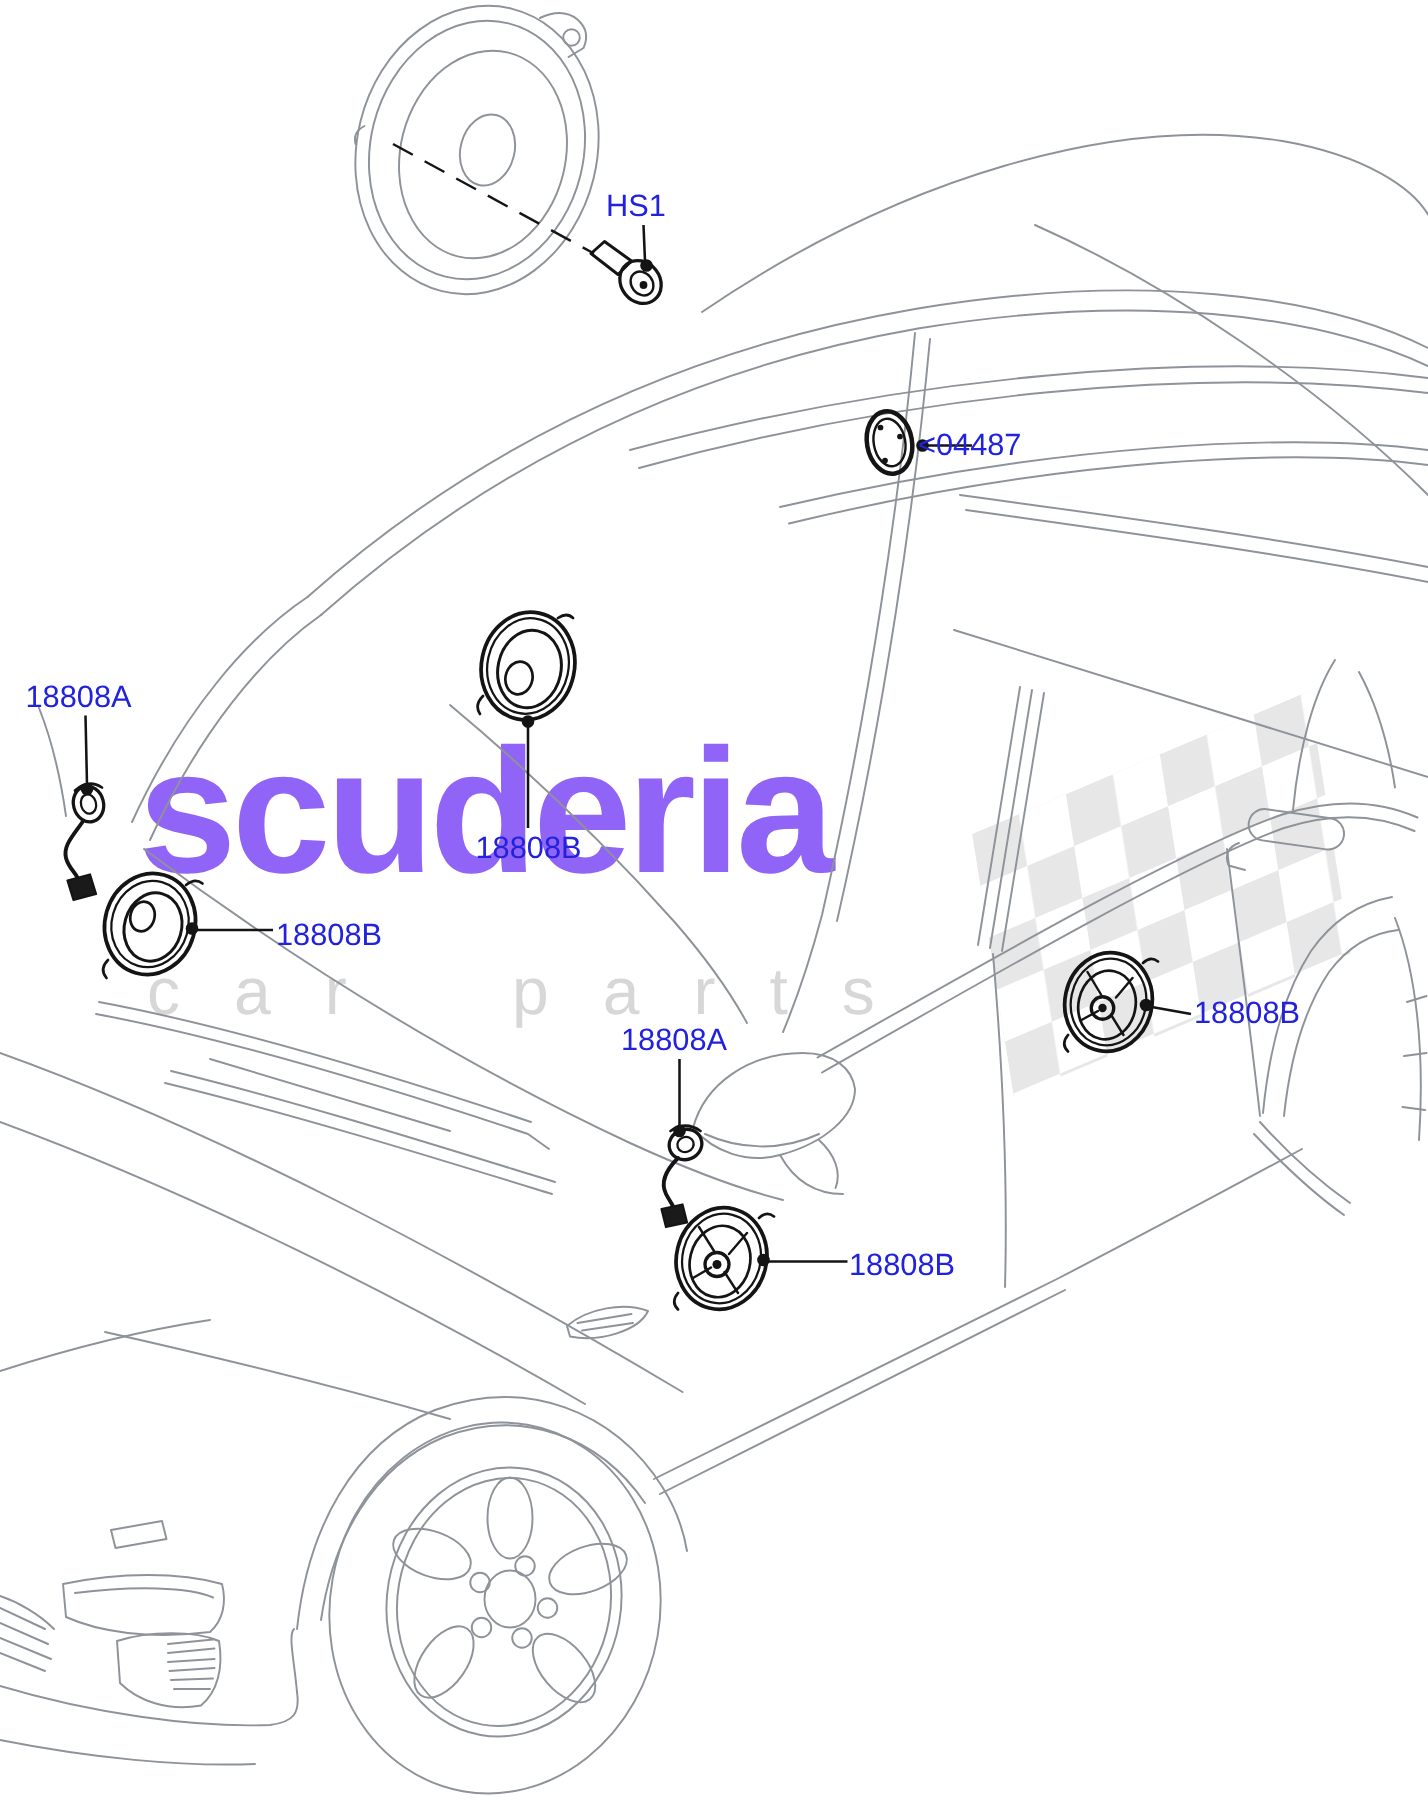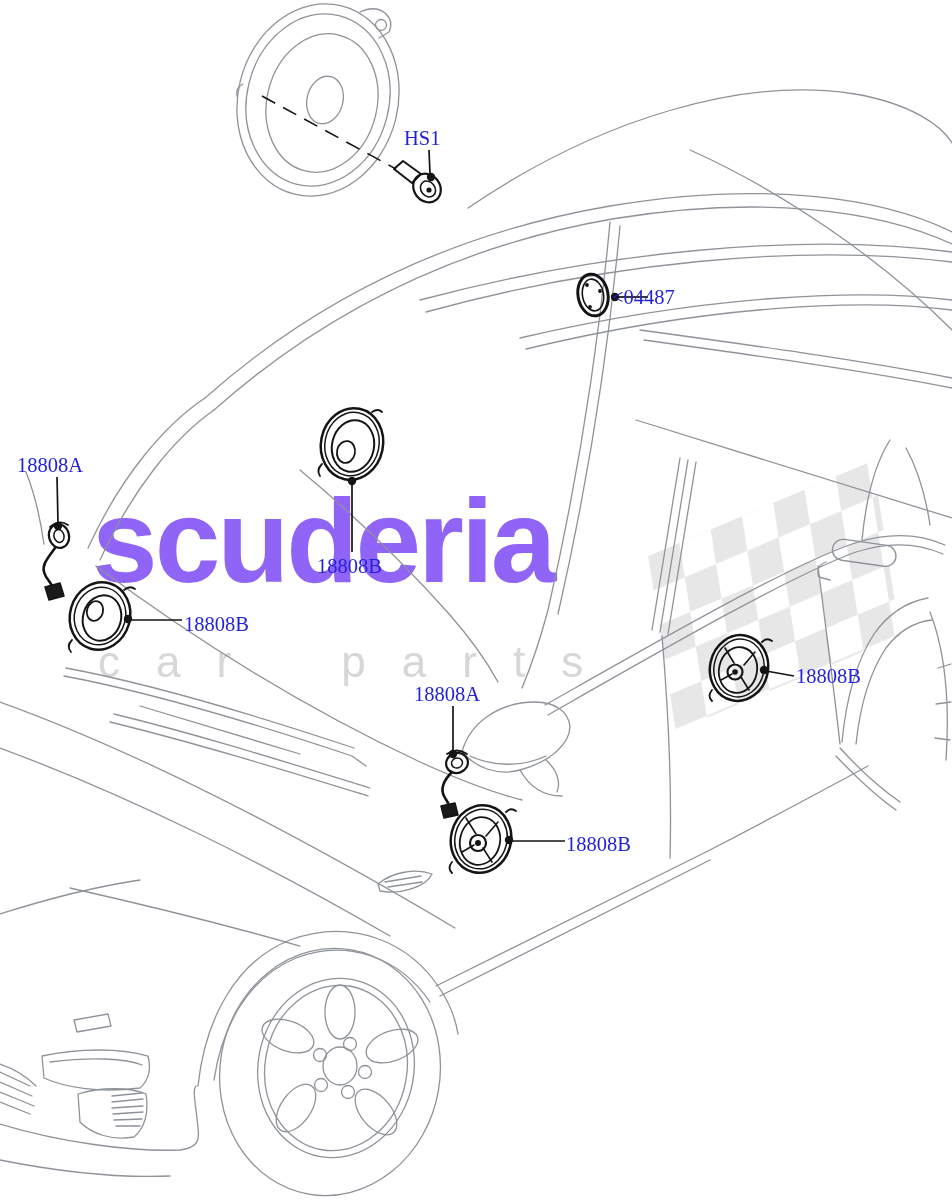--- a/index.html
+++ b/index.html
@@ -1,20 +1,20 @@
 <!DOCTYPE html>
 <html><head>
 <meta charset="utf-8">
 <style>
   html,body{margin:0;padding:0;background:#ffffff;}
   .stage{position:relative;width:952px;height:1200px;background:#ffffff;overflow:hidden;
          font-family:"Liberation Sans",sans-serif;}
   .stage svg{position:absolute;left:0;top:0;z-index:2;}
   .part-label{position:absolute;z-index:3;color:#2222dd;font-size:20.5px;line-height:1.1;
-              white-space:nowrap;font-family:Liberation Serif, serif;cursor:pointer;}
+              white-space:nowrap;font-family:Liberation Sans, sans-serif;cursor:pointer;}
   .wm-brand{position:absolute;left:92px;top:482px;z-index:1;color:#8b5cf6;opacity:.95;
             font-weight:bold;font-size:118px;line-height:1;letter-spacing:-3px;
             font-family:"Liberation Sans",sans-serif;text-align:center;}
   .wm-tag{position:absolute;left:98px;top:640px;z-index:1;color:#d7d7d7;
           font-size:44px;line-height:1;letter-spacing:36px;word-spacing:26px;
           font-family:"Liberation Sans",sans-serif;}
 </style>
 </head>
 <body>
 

